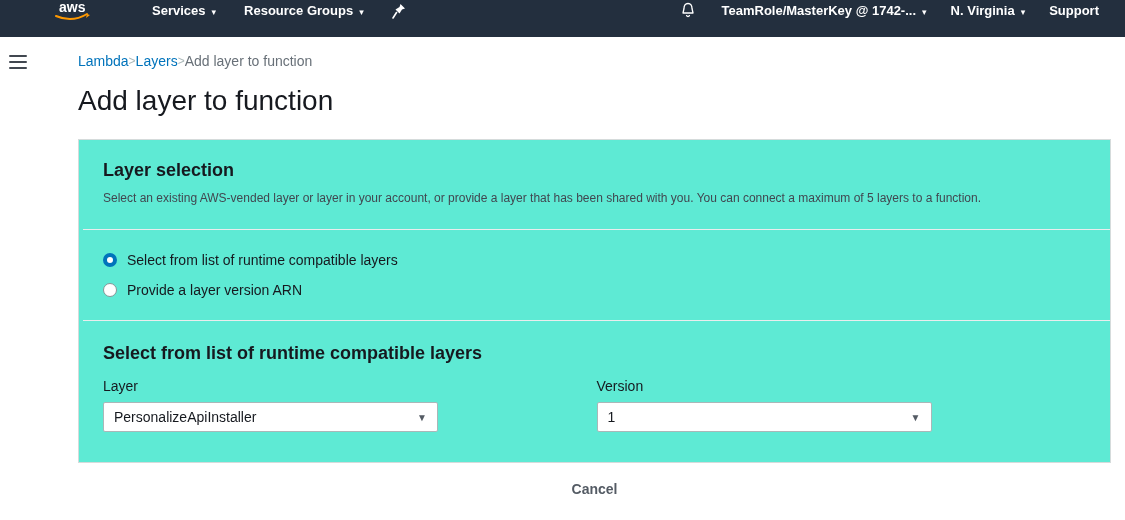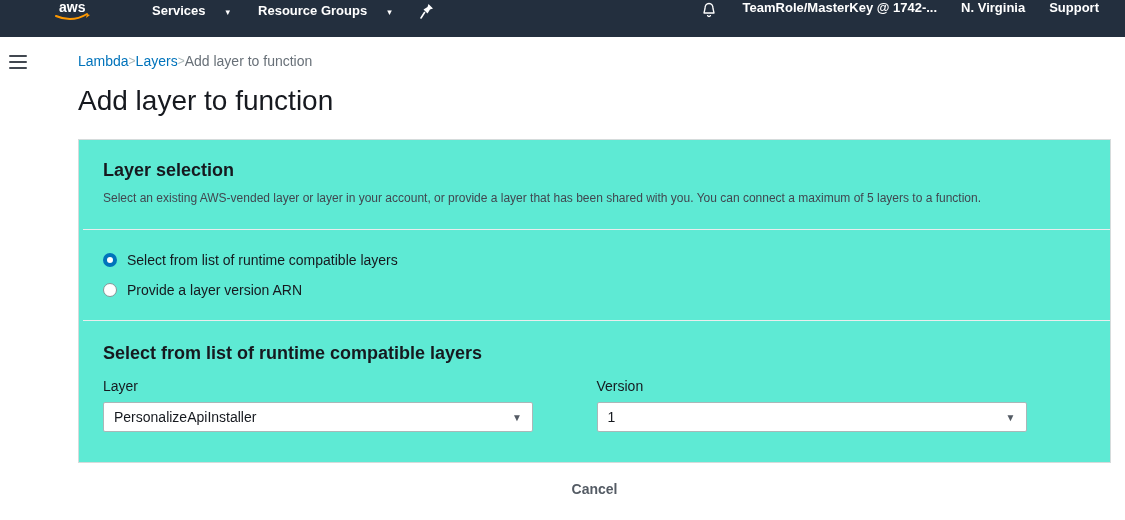--- a/index.html
+++ b/index.html
@@ -22,27 +22,27 @@
   .nav-left, .nav-right { display: flex; align-items: center; height: 100%; }
   .aws-logo { margin-left: 52px; margin-right: 46px; display: flex; align-items: center; cursor: pointer; }
   .nav-item {
     color: #ffffff;
     font-size: 13px;
     font-weight: 700;
     padding: 0 14px;
     height: 100%;
     display: flex;
     align-items: center;
-    gap: 20px;
+    gap: 6px;
     cursor: pointer;
     white-space: nowrap;
   }
   .caret { font-size: 9px; color: #ffffff; position: relative; top: 1px; }
   .nav-icon { display: flex; align-items: center; justify-content: center; padding: 0 14px; height: 100%; cursor: pointer; }
-  .nav-right .nav-item { padding: 0 12px; flex-direction: column; }
+  .nav-right .nav-item { padding: 0 12px; }
 
   
   .page-body { display: flex; height: 483px; background: #fff; }
   .side-strip { width: 36px; padding-top: 18px; display: flex; justify-content: center; }
   .hamburger { width: 18px; cursor: pointer; }
   .hamburger span { display: block; height: 2px; background: #414750; margin-bottom: 4px; border-radius: 1px; }
 
   .content { width: 1033px; margin-left: 42px; padding-top: 16px; }
 
   
@@ -74,21 +74,21 @@
   }
   .radio.selected { border: 4px solid #0073bb; }
   .radio-label { font-size: 14px; color: #16191f; }
 
   
   .section-heading { font-size: 18px; font-weight: 700; color: #16191f; margin-top: 2px; }
   .fields { display: flex; margin-top: 14px; }
   .field-col { width: 507px; }
   .field-label { font-size: 14px; color: #16191f; margin-bottom: 8px; }
   .select-box {
-    width: 430px; height: 30px;
+    width: 335px; height: 30px;
     border: 1px solid #aab7b8; border-radius: 2px;
     background: #ffffff;
     display: flex; align-items: center; justify-content: space-between;
     padding: 0 10px;
     font-size: 14px; color: #16191f;
     cursor: pointer;
   }
   .select-arrow { font-size: 10px; color: #545b64; }
 
   

